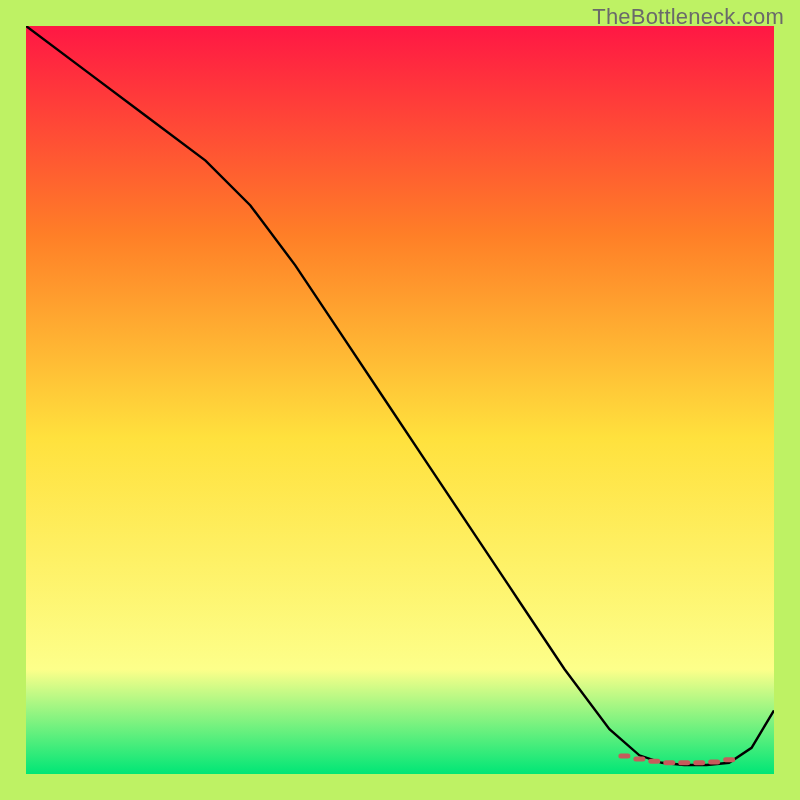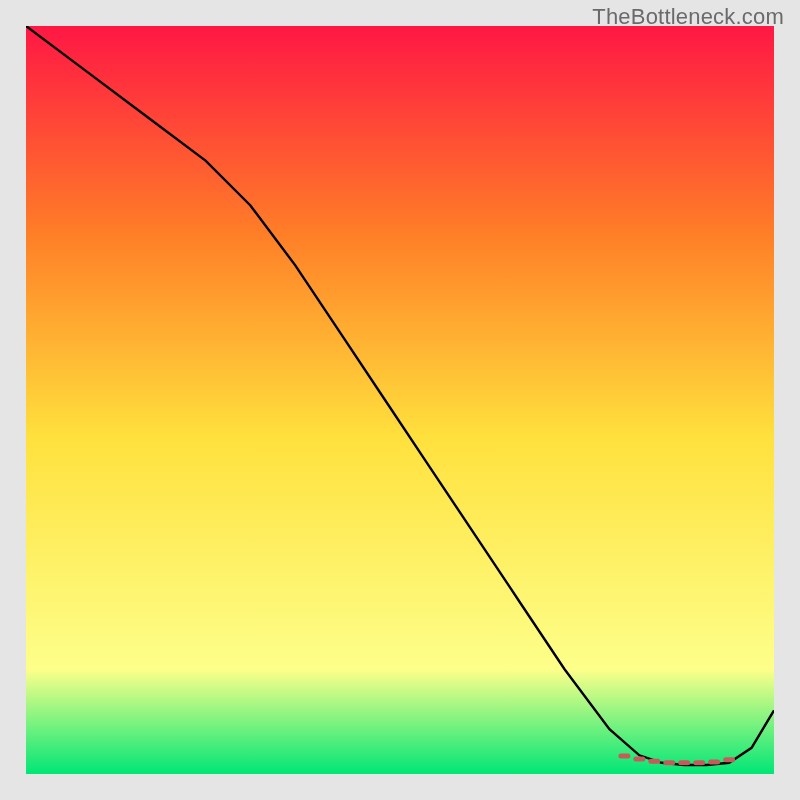--- a/index.html
+++ b/index.html
@@ -7,21 +7,21 @@
     padding: 0;
     width: 800px;
     height: 800px;
     background: #000;
     overflow: hidden;
   }
   .frame {
     position: relative;
     width: 800px;
     height: 800px;
-    background: #e5e5e5;
+    background: #bef264;
   }
   .watermark {
     position: absolute;
     top: 4px;
     right: 16px;
     color: #6a6a6a;
     font-family: Arial, Helvetica, sans-serif;
     font-size: 22px;
     letter-spacing: 0.2px;
     user-select: none;

